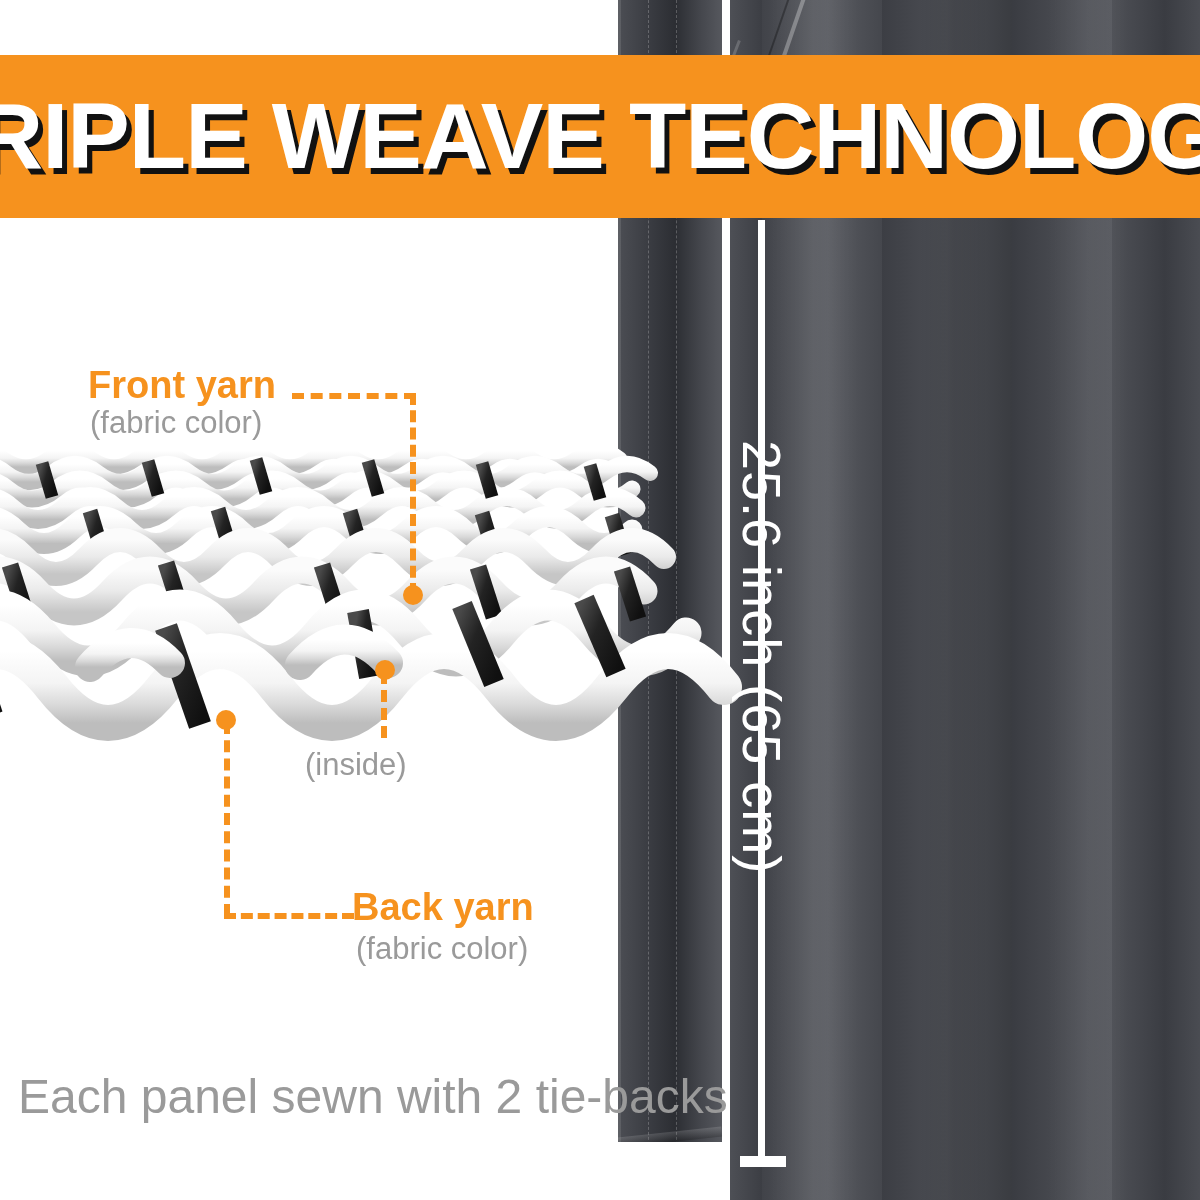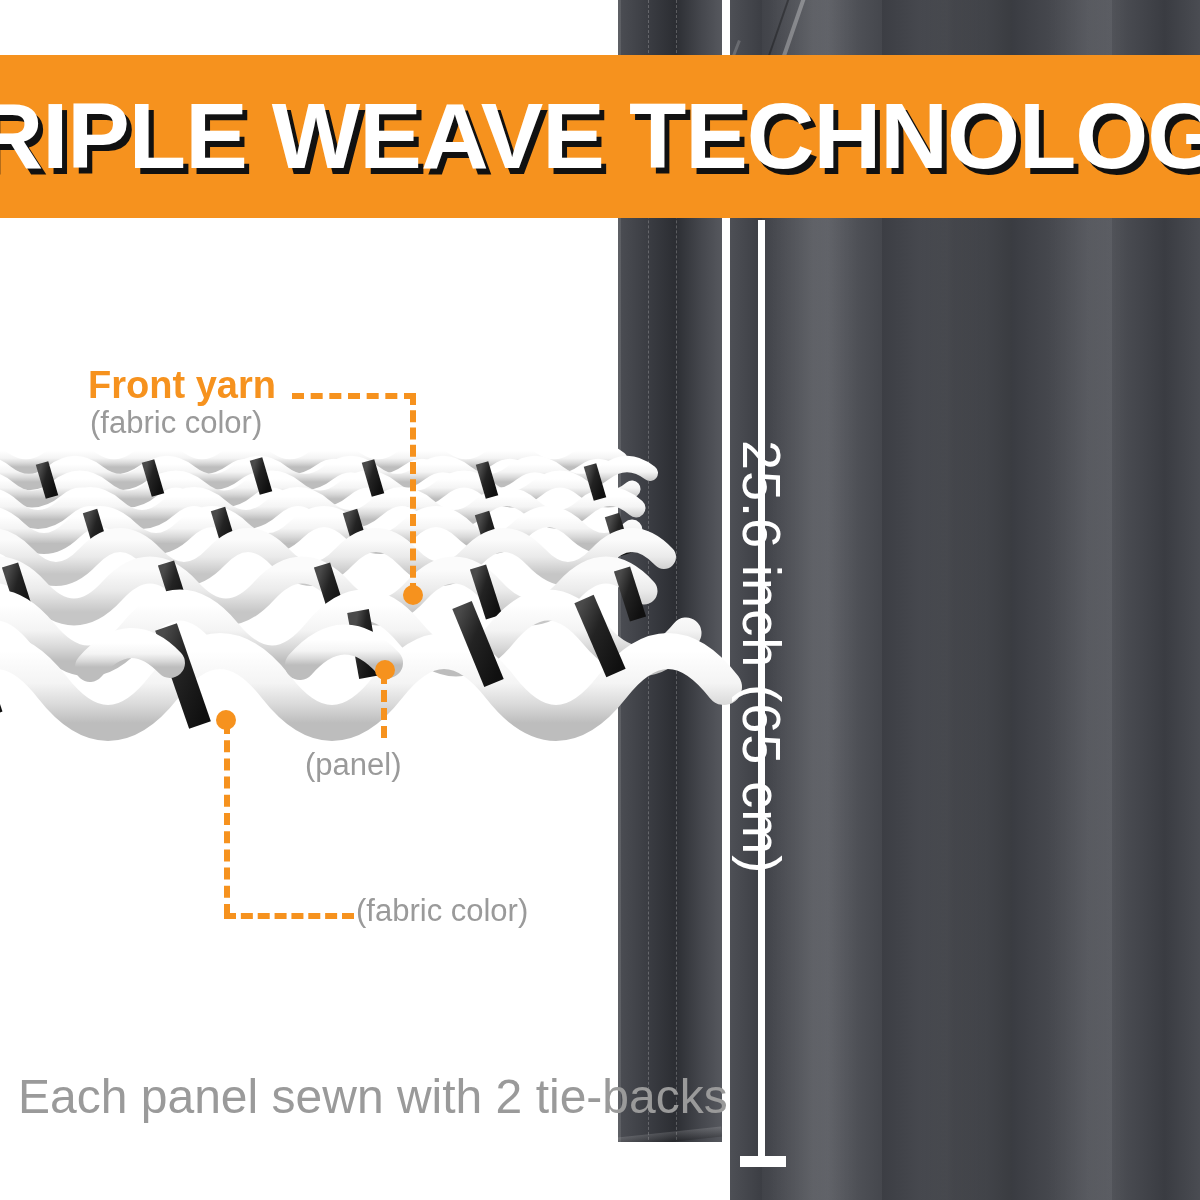--- a/index.html
+++ b/index.html
@@ -264,26 +264,27 @@
 
   <div class="lbl" id="front-yarn-label">
     <span class="main">Front yarn</span>
     <span class="sub">(fabric color)</span>
   </div>
   <div class="dash-h" style="left:292px; top:393px; width:124px;"></div>
   <div class="dash-v" style="left:410px; top:393px; height:202px;"></div>
   <div class="dot" style="left:403px; top:585px;"></div>
 
   <div class="lbl" id="black-yarn-label">
-    <span class="sub">(panel)</span>
+    <span class="sub">(inside)</span>
   </div>
   <div class="dash-v" style="left:381px; top:672px; height:66px;"></div>
   <div class="dot" style="left:375px; top:660px;"></div>
 
   <div class="lbl" id="back-yarn-label">
+    <span class="main">Back yarn</span>
     <span class="sub">(fabric color)</span>
   </div>
   <div class="dash-v" style="left:224px; top:722px; height:194px;"></div>
   <div class="dash-h" style="left:224px; top:913px; width:130px;"></div>
   <div class="dot" style="left:216px; top:710px;"></div>
 
   <div class="measure-line"></div>
   <div class="measure-cap"></div>
   <div class="measure-text">25.6 inch (65 cm)</div>
 

